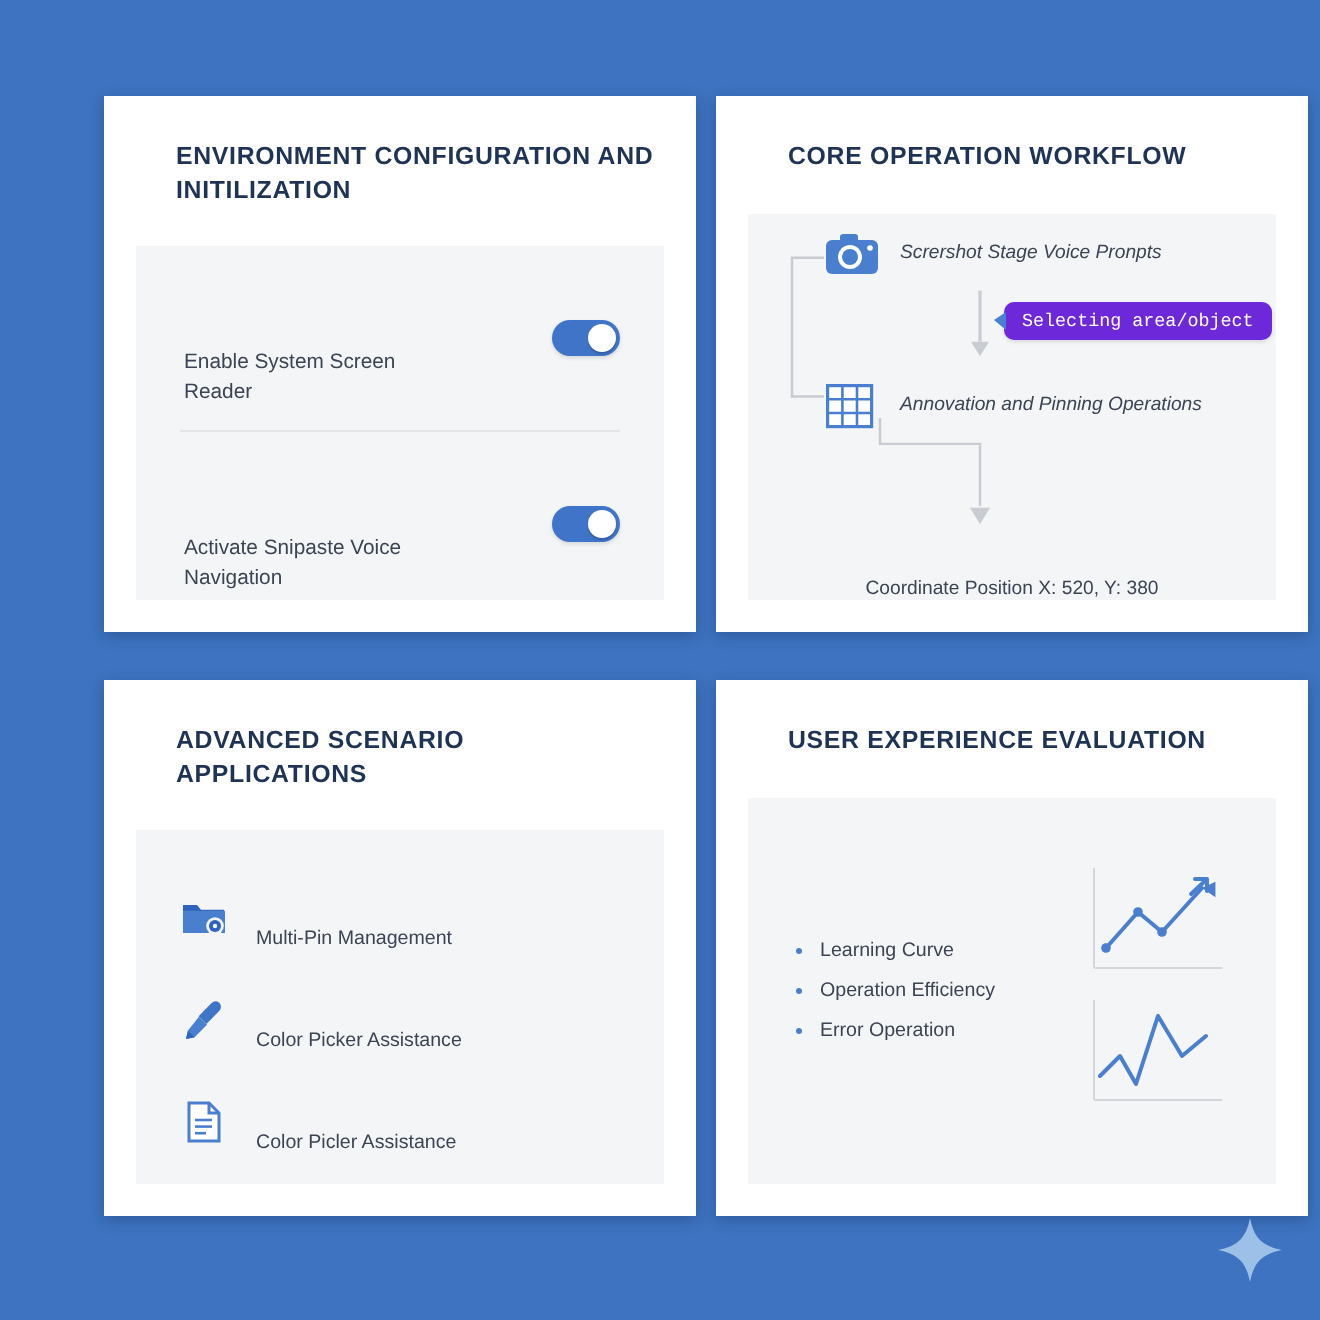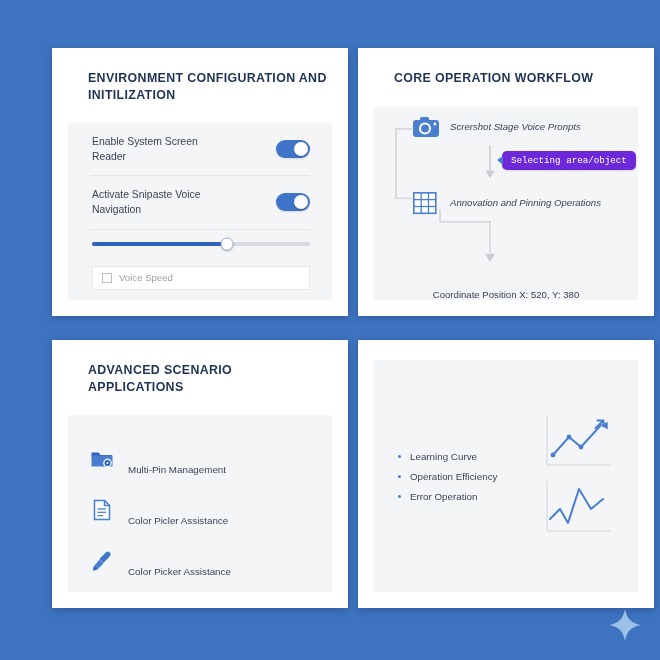--- a/index.html
+++ b/index.html
@@ -45,21 +45,21 @@
     position:relative;
     overflow:hidden;
   }
 
   
   .setting-row{
     display:flex;align-items:center;justify-content:space-between;
     padding:11px 22px 11px 24px;
   }
   .setting-label{
-    font-size:10.4px;color:#3b4454;line-height:1.45;max-width:140px;
+    font-size:10.4px;color:#3b4454;line-height:1.45;max-width:140px;margin-top:40px;
   }
   .divider{height:1px;background:#e3e5e9;margin:0 22px;}
   .toggle{
     width:34px;height:18px;border-radius:9px;background:#3f74c9;
     position:relative;flex:none;box-shadow:0 1px 2px rgba(0,0,0,.13);
   }
   .toggle .knob{
     position:absolute;right:2px;top:2px;width:14px;height:14px;
     border-radius:50%;background:#fff;box-shadow:0 1px 1px rgba(0,0,0,.2);
   }
@@ -223,36 +223,36 @@
             <path d="M1.5 7.4h21v11.1H1.5z" fill="#4a7fd0"></path>
             <circle cx="17.5" cy="15" r="4.4" fill="#f4f5f7"></circle>
             <circle cx="17.5" cy="15" r="3" fill="#2f63bd"></circle>
             <circle cx="17.5" cy="15" r="1.1" fill="#f4f5f7"></circle>
           </svg>
           <div class="feat-text">Multi-Pin Management</div>
         </div>
 
         <div class="feat-row">
           <svg class="feat-icon" viewBox="0 0 24 22">
+            <path d="M19.5 2.2a3 3 0 0 1 .2 4.2l-6.5 6.6-3.9-3.9 6.5-6.6a3 3 0 0 1 3.7-.3z" fill="#3f74c9"></path>
+            <path d="M9.5 9.4l4 4-6.2 6.2-4.3.9 1-4.3z" fill="#4a7fd0"></path>
+            <path d="M3 20.5l1-4.3 3.3 3.4z" fill="#2f63bd"></path>
+          </svg>
+          <div class="feat-text">Color Picker Assistance</div>
+        </div>
+
+        <div class="feat-row">
+          <svg class="feat-icon" viewBox="0 0 24 22">
             <path d="M4.5 1.5h10l5 5v14h-15z" fill="#ffffff" stroke="#4a7fd0" stroke-width="1.5"></path>
             <path d="M14.5 1.5v5h5" fill="none" stroke="#4a7fd0" stroke-width="1.5"></path>
             <line x1="7.5" y1="10" x2="16" y2="10" stroke="#4a7fd0" stroke-width="1.3"></line>
             <line x1="7.5" y1="13.3" x2="16" y2="13.3" stroke="#4a7fd0" stroke-width="1.3"></line>
             <line x1="7.5" y1="16.6" x2="13" y2="16.6" stroke="#4a7fd0" stroke-width="1.3"></line>
           </svg>
           <div class="feat-text">Color Picler Assistance</div>
-        </div>
-
-        <div class="feat-row">
-          <svg class="feat-icon" viewBox="0 0 24 22">
-            <path d="M19.5 2.2a3 3 0 0 1 .2 4.2l-6.5 6.6-3.9-3.9 6.5-6.6a3 3 0 0 1 3.7-.3z" fill="#3f74c9"></path>
-            <path d="M9.5 9.4l4 4-6.2 6.2-4.3.9 1-4.3z" fill="#4a7fd0"></path>
-            <path d="M3 20.5l1-4.3 3.3 3.4z" fill="#2f63bd"></path>
-          </svg>
-          <div class="feat-text">Color Picker Assistance</div>
         </div>
 
         <div class="feat-row">
           <svg class="feat-icon" viewBox="0 0 24 22">
             <rect x="1.3" y="5.5" width="21.4" height="12.5" fill="#ffffff" stroke="#4a7fd0" stroke-width="1.4"></rect>
             <g stroke="#4a7fd0" stroke-width="1">
               <line x1="1.3" y1="9.5" x2="22.7" y2="9.5"></line>
               <line x1="1.3" y1="13.3" x2="22.7" y2="13.3"></line>
               <line x1="5" y1="5.5" x2="5" y2="13.3"></line>
               <line x1="8.7" y1="5.5" x2="8.7" y2="13.3"></line>
@@ -263,20 +263,21 @@
             </g>
           </svg>
           <div class="feat-text">Keyboard Mapping</div>
         </div>
 
       </div>
     </div>
   </div>
 
   <div class="card">
+    <div class="card-title">USER EXPERIENCE EVALUATION</div>
     <div class="card-body">
       <div class="ux-wrap">
 
         <div class="ux-bullets">
           <div class="ux-bullet">
             <span class="ux-dot"></span>
             <span>Learning Curve</span>
           </div>
           <div class="ux-bullet">
             <span class="ux-dot"></span>

